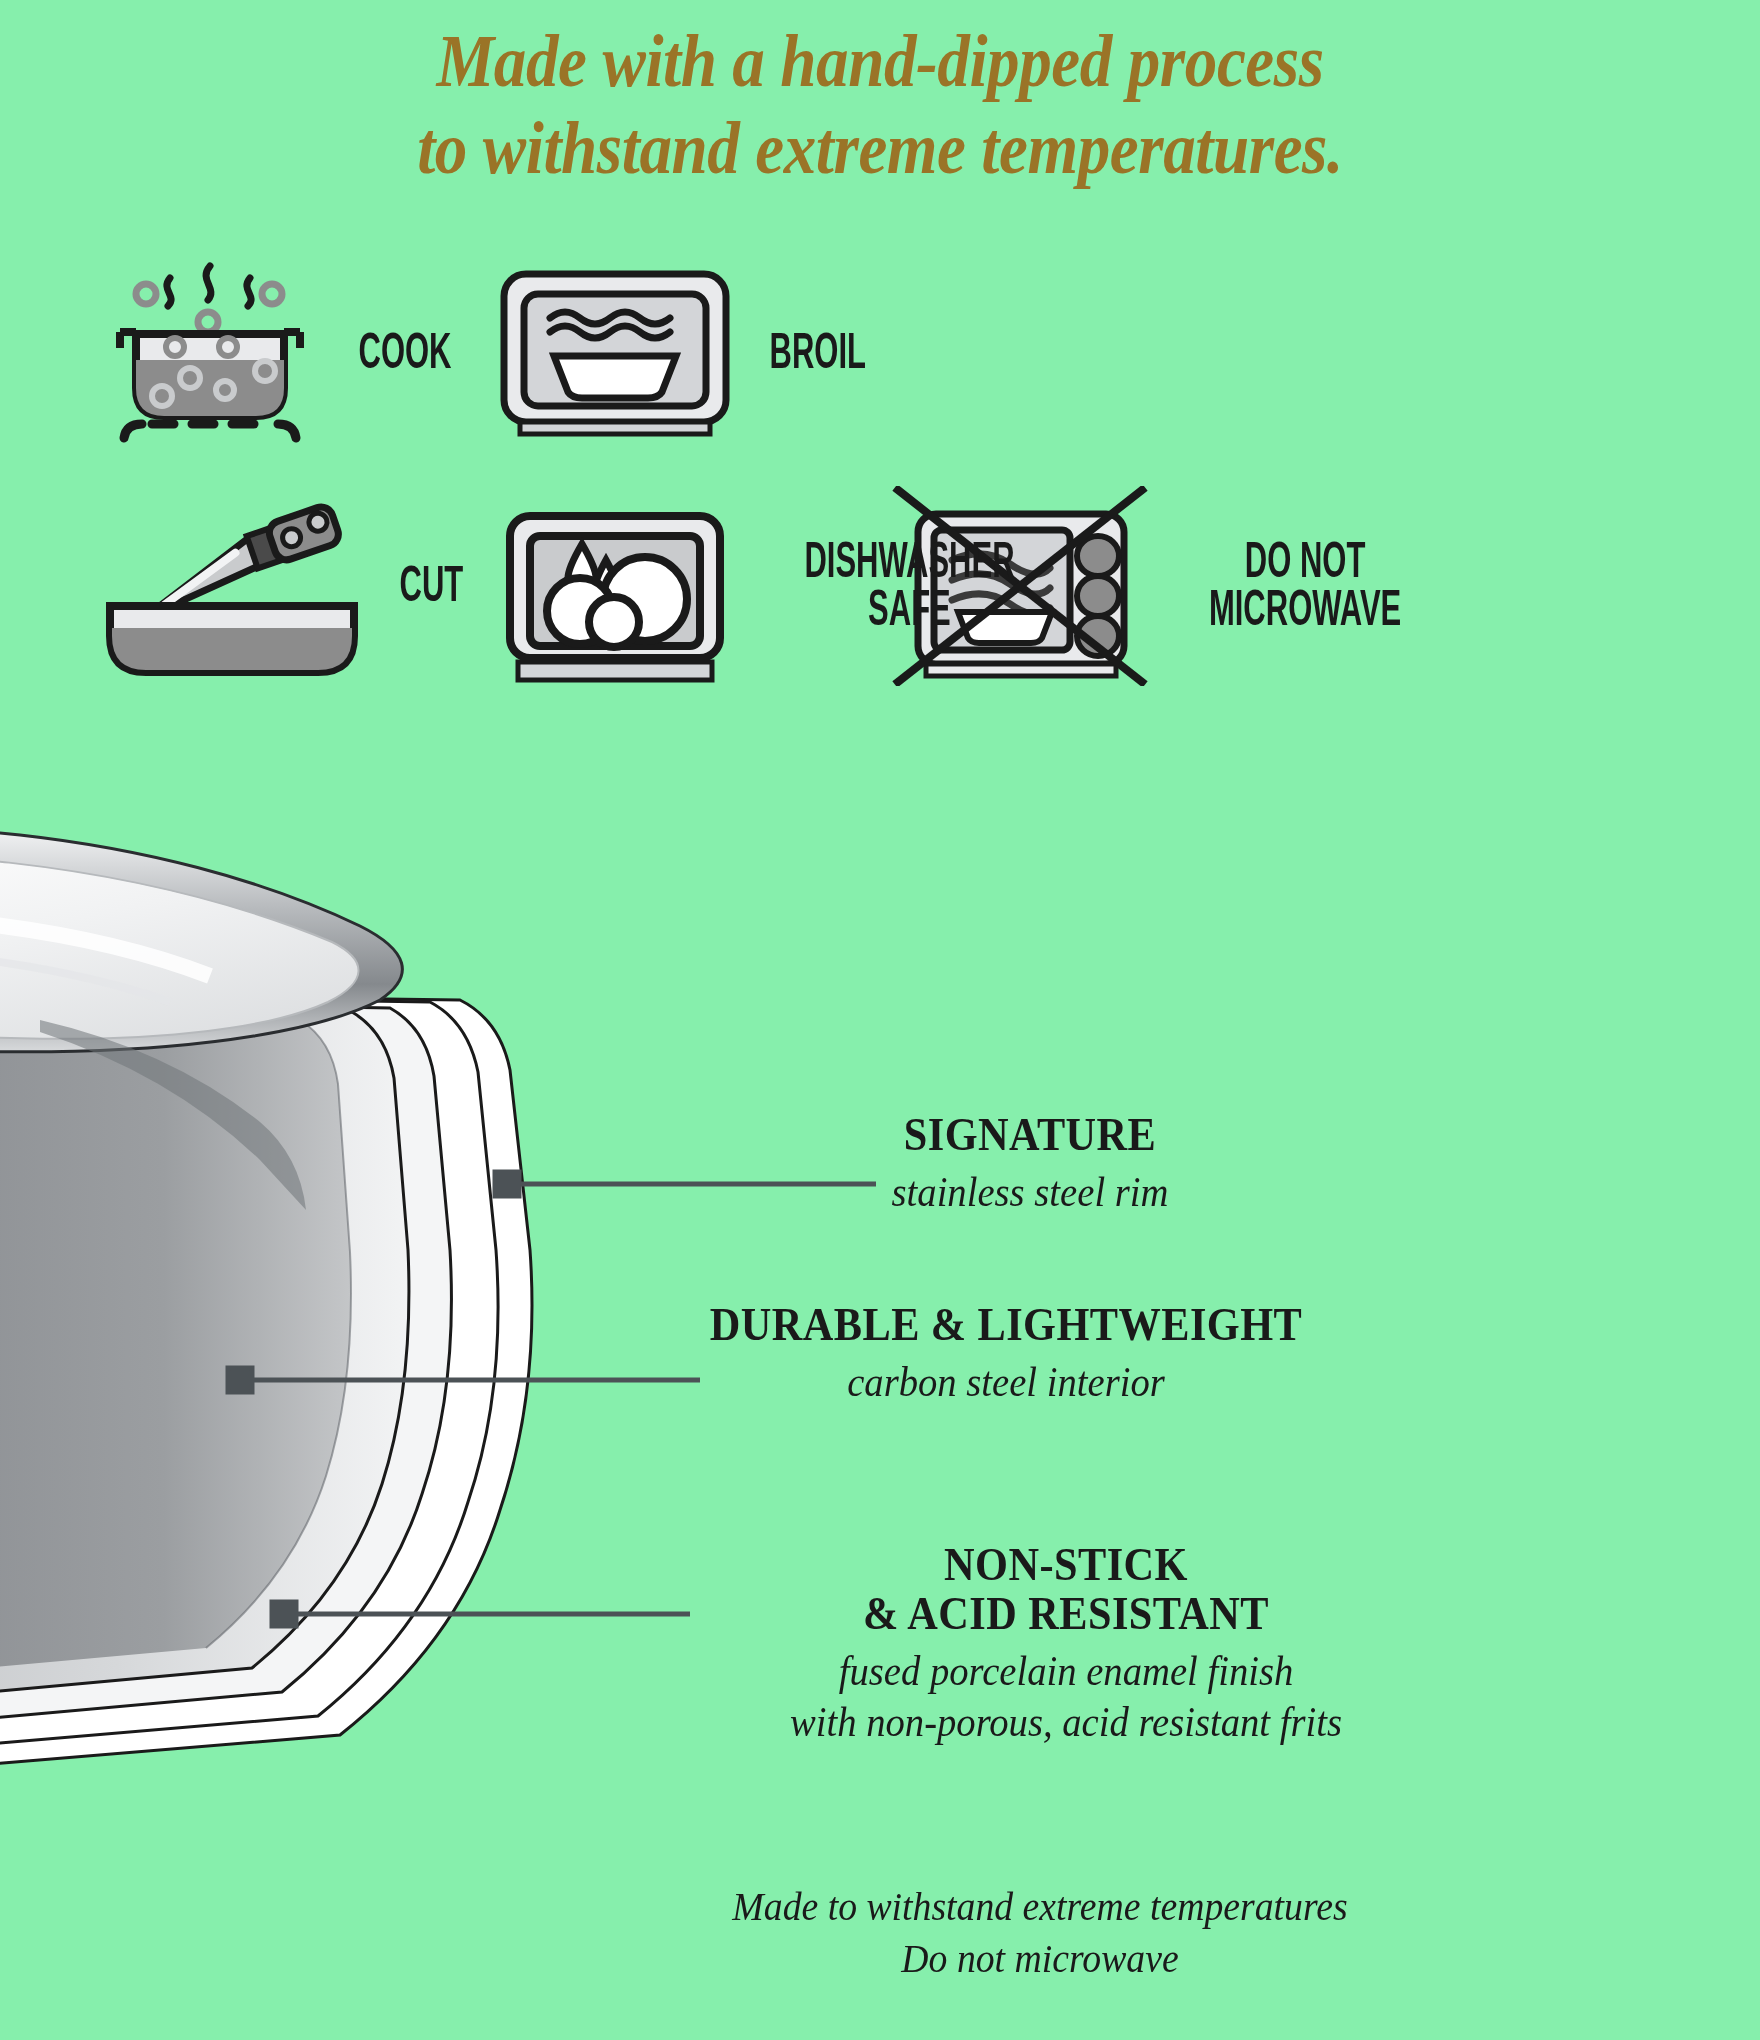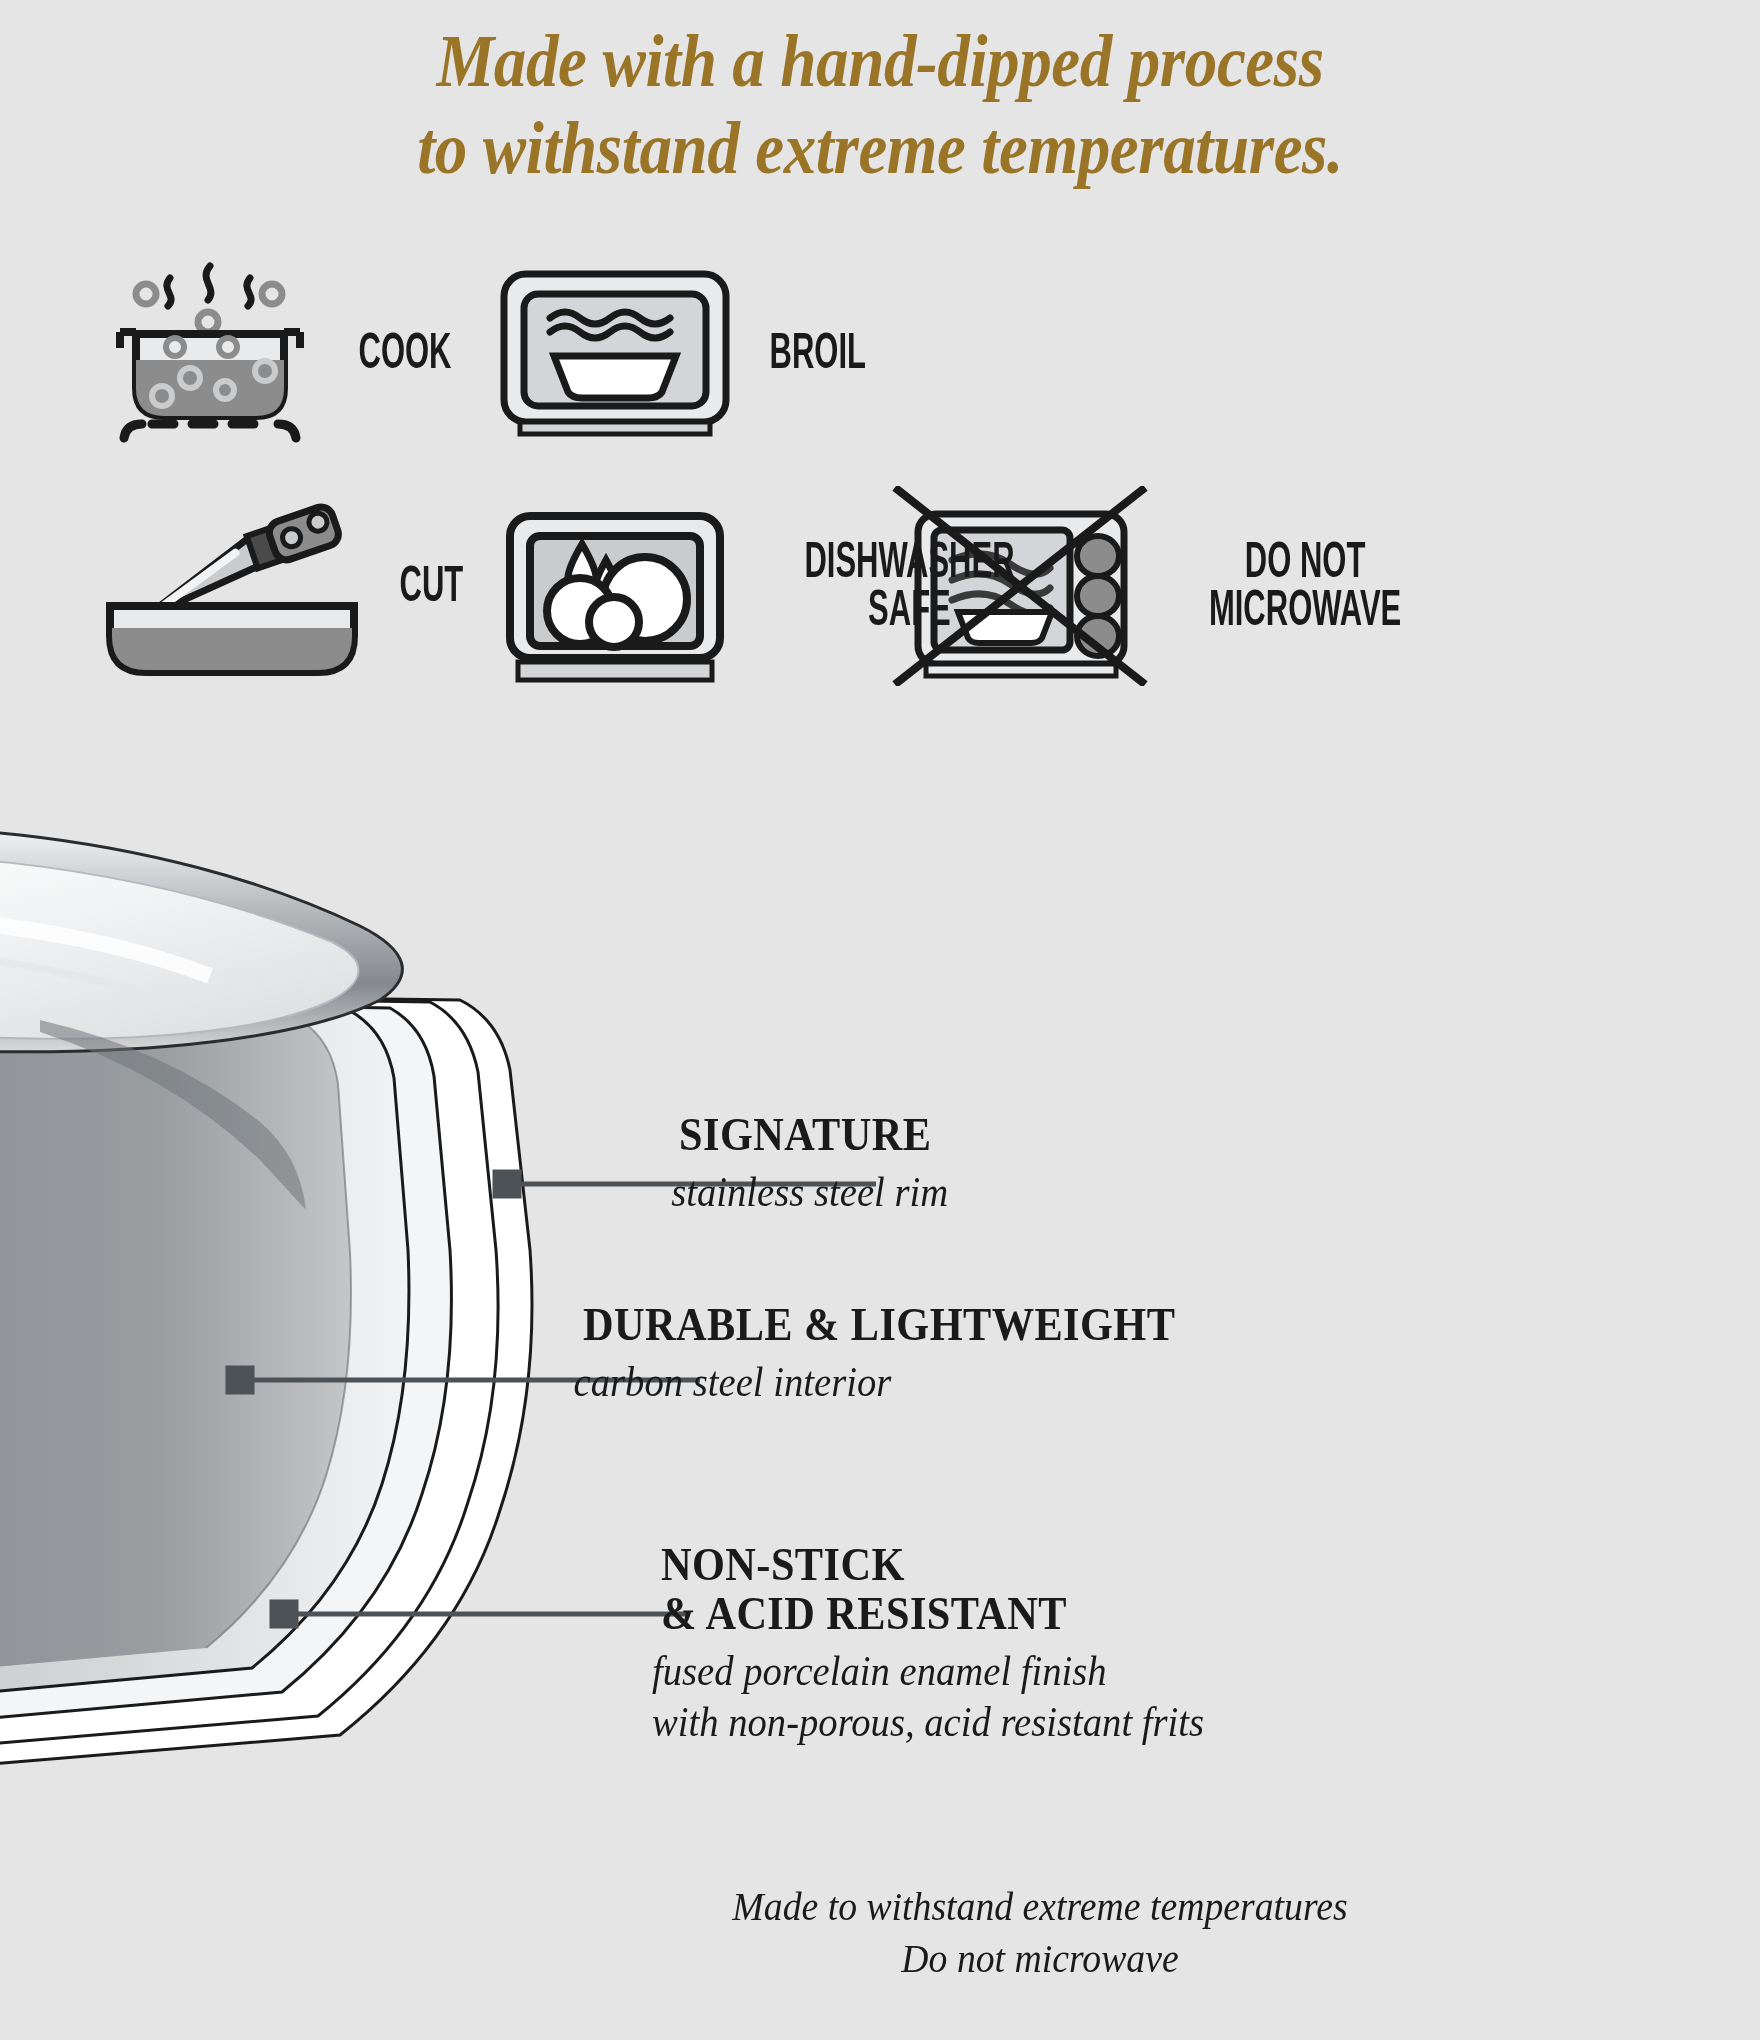--- a/index.html
+++ b/index.html
@@ -1,21 +1,21 @@
 <!DOCTYPE html>
 <html><head>
 <meta charset="utf-8">
 <style>
   html,body{margin:0;padding:0;}
   body{
     width:1760px;height:2040px;background:#ffffff;
     font-family:"Liberation Serif", serif;
     overflow:hidden;position:relative;
   }
-  .page{position:relative;width:1760px;height:2040px;background:#e5e5e5;overflow:hidden;}
+  .page{position:relative;width:1760px;height:2040px;background:#86efac;overflow:hidden;}
 
   
   .headline{
     position:absolute;left:0;top:18px;width:1760px;
     text-align:center;
     font-family:"Liberation Serif", serif;
     font-weight:bold;font-style:italic;
     color:#9a7427;
     font-size:74px;line-height:1.18;
     letter-spacing:-0.5px;
@@ -37,21 +37,21 @@
     text-align:center;margin-top:6px;
     transform:scaleX(0.62);transform-origin:50% 0;
     white-space:nowrap;
   }
   .icon-label span{display:block;}
 
   
   .pot{position:absolute;left:-260px;top:690px;width:1060px;height:1350px;}
 
   
-  .callout{position:absolute;}
+  .callout{position:absolute;text-align:center;}
   .callout .ttl{
     font-family:"Liberation Serif", serif;font-weight:bold;color:#1a1a1a;
     font-size:47px;line-height:1.04;letter-spacing:0.5px;
     transform:scaleX(0.9);transform-origin:50% 50%;
     white-space:nowrap;
   }
   .callout .ttl span{display:block;}
   .callout .sub{
     font-family:"Liberation Serif", serif;font-style:italic;color:#1a1a1a;
     font-size:42px;line-height:1.22;margin-top:8px;

